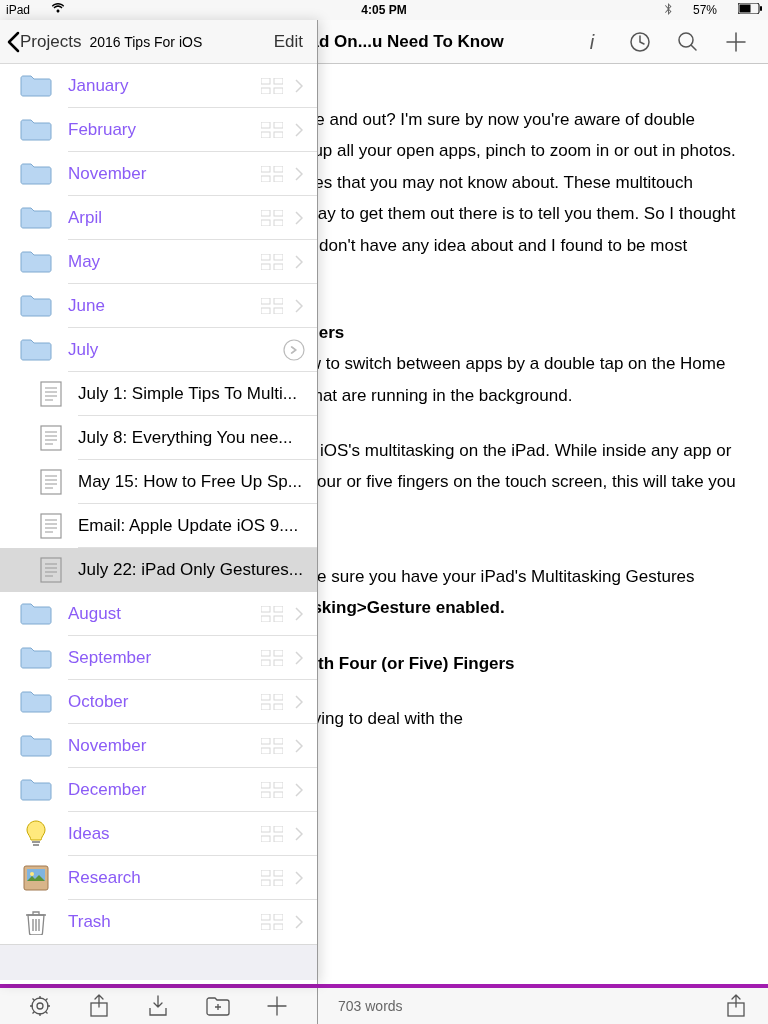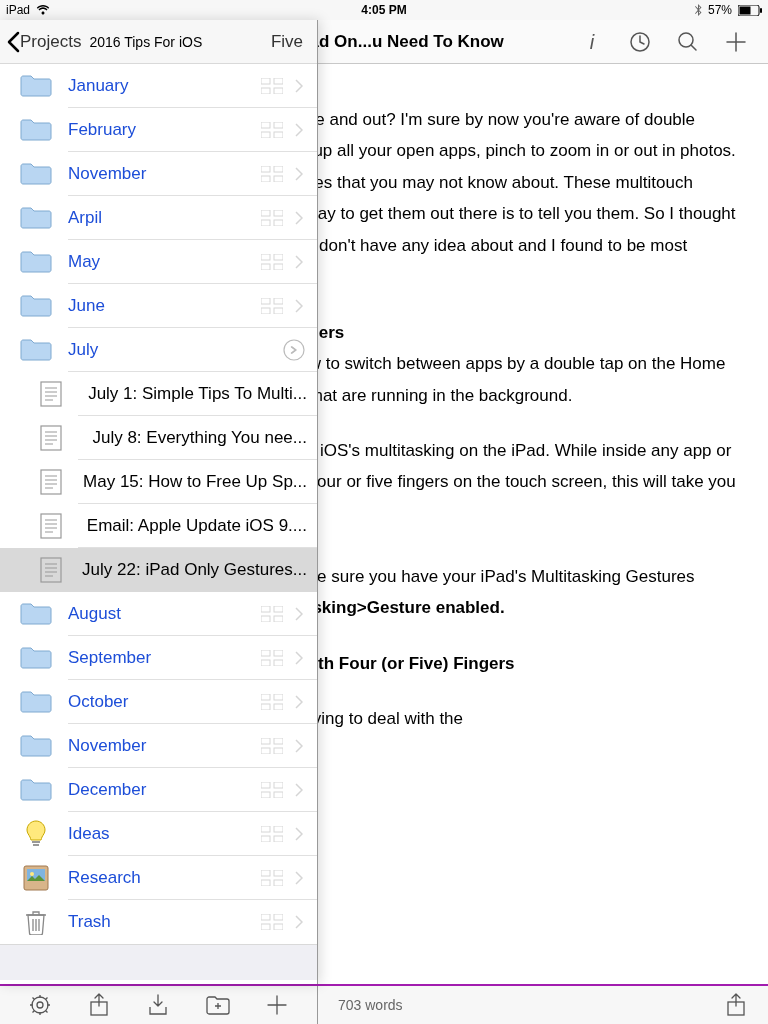--- a/index.html
+++ b/index.html
@@ -1,20 +1,20 @@
 <!DOCTYPE html>
 <html><head>
 <meta charset="utf-8">
 <style>
   * { margin: 0; padding: 0; box-sizing: border-box; font-family: -apple-system, "Helvetica Neue", Helvetica, Arial, sans-serif; }
   body { width: 768px; height: 1024px; background: #f7f7f7; color: #000; position: relative; overflow: hidden; }
 
   
   .status-bar { height: 20px; display: flex; align-items: center; justify-content: space-between; padding: 0 6px; font-size: 12px; color: #000; }
-  .status-left, .status-right { display: flex; align-items: center; gap: 6px; }
+  .status-left, .status-right { display: flex; gap: 21px; }
   .status-center { position: absolute; left: 0; right: 0; text-align: center; font-size: 12px; font-weight: 600; }
   .wifi-icon, .bt-icon, .bat-icon { display: inline-block; }
 
   
   .top-toolbar { height: 44px; border-bottom: 1px solid #c8c8c8; display: flex; align-items: center; position: relative; background: #fafafa; }
   .doc-title { position: absolute; left: 0; right: 0; text-align: center; font-size: 17px; font-weight: 600; pointer-events: none; }
   .toolbar-actions { margin-left: auto; display: flex; align-items: center; gap: 24px; padding-right: 20px; }
   .tool-icon { width: 24px; height: 24px; display: flex; align-items: center; justify-content: center; color: #4a4a4a; }
 
   
@@ -27,40 +27,40 @@
   .sidebar-header { height: 44px; display: flex; align-items: center; padding: 0 8px 0 4px; border-bottom: 1px solid #d9d9d9; background: #f7f7f7; }
   .back-chevron { width: 18px; height: 24px; display: flex; align-items: center; justify-content: center; color: #000; }
   .back-label { font-size: 17px; color: #333; margin-left: -2px; }
   .sidebar-title { font-size: 14px; font-weight: 400; color: #000; margin-left: 8px; flex: 1; white-space: nowrap; overflow: hidden; text-overflow: ellipsis; }
   .edit-btn { font-size: 17px; color: #333; margin-left: auto; padding-right: 6px; }
 
   .sidebar-list { flex: 1; overflow-y: auto; background: #fff; }
   .folder-row { height: 44px; display: flex; align-items: center; padding-left: 20px; position: relative; }
   .folder-row .divider { position: absolute; left: 68px; right: 0; bottom: 0; height: 1px; background: #e0e0e0; }
   .folder-icon { width: 32px; height: 24px; margin-right: 16px; }
-  .folder-label { font-size: 17px; color: #1d4ed8; flex: 1; white-space: nowrap; overflow: hidden; text-overflow: ellipsis; }
+  .folder-label { font-size: 17px; color: #8b5cf6; flex: 1; white-space: nowrap; overflow: hidden; text-overflow: ellipsis; }
   .row-right { display: flex; align-items: center; gap: 12px; padding-right: 12px; }
   .grid-icon { width: 22px; height: 16px; opacity: 0.35; }
   .chev-right { width: 10px; height: 14px; opacity: 0.35; }
   .chev-circle { width: 22px; height: 22px; }
 
-  .doc-row { height: 44px; display: flex; align-items: center; padding-left: 40px; position: relative; text-align: right; }
+  .doc-row { height: 44px; display: flex; align-items: center; padding-left: 40px; position: relative; }
   .doc-row .divider { position: absolute; left: 78px; right: 0; bottom: 0; height: 1px; background: #e0e0e0; }
   .doc-icon { width: 22px; height: 26px; margin-right: 16px; }
   .doc-label { font-size: 17px; color: #000; flex: 1; white-space: nowrap; overflow: hidden; text-overflow: ellipsis; padding-right: 10px; }
   .doc-row.selected { background: #d9d9d9; }
 
   .special-row { height: 44px; display: flex; align-items: center; padding-left: 20px; position: relative; }
   .special-row .divider { position: absolute; left: 68px; right: 0; bottom: 0; height: 1px; background: #e0e0e0; }
   .special-icon { width: 32px; height: 28px; margin-right: 16px; display: flex; align-items: center; justify-content: center; }
 
   .sidebar-footer-gap { height: 36px; background: #efeff4; border-top: 1px solid #d9d9d9; }
 
   
-  .bottom-toolbar { position: absolute; bottom: 0; left: 0; right: 0; height: 40px; background: #f7f7f7; border-top: 2px solid #a21caf; display: flex; align-items: center; }
+  .bottom-toolbar { position: absolute; bottom: 0; left: 0; right: 0; height: 40px; background: #f7f7f7; border-top: 4px solid #a21caf; display: flex; align-items: center; }
   .sidebar-bottom { width: 318px; display: flex; align-items: center; justify-content: space-around; padding: 0 10px; border-right: 1px solid #999; height: 100%; }
   .content-bottom { flex: 1; display: flex; align-items: center; padding: 0 20px; color: #666; font-size: 14px; }
   .content-bottom-share { margin-left: auto; }
 
   svg { display: block; }
 </style>
 </head>
 <body>
 
 <div class="status-bar">
@@ -132,21 +132,21 @@
 
 <div class="sidebar">
   <div class="sidebar-header">
     <div class="back-chevron">
       <svg width="14" height="22" viewBox="0 0 14 22">
           <path d="M12 2L3 11l9 9" stroke="#000" stroke-width="2.5" fill="none" stroke-linecap="round" stroke-linejoin="round"></path>
         </svg>
     </div>
     <span class="back-label">Projects</span>
     <span class="sidebar-title">2016 Tips For iOS</span>
-    <span class="edit-btn">Five</span>
+    <span class="edit-btn">Edit</span>
   </div>
 
   <div class="sidebar-list">
     <div id="folders-top">
         <div class="folder-row">
     <span class="folder-icon">
             <svg width="32" height="24" viewBox="0 0 32 24">
               <path d="M1 4c0-1 1-2 2-2h8l3 3h15c1 0 2 1 2 2v13c0 1-1 2-2 2H3c-1 0-2-1-2-2V4z" fill="#b9d6f2" stroke="#7fa9d0" stroke-width="1"></path>
             </svg>
           </span>

